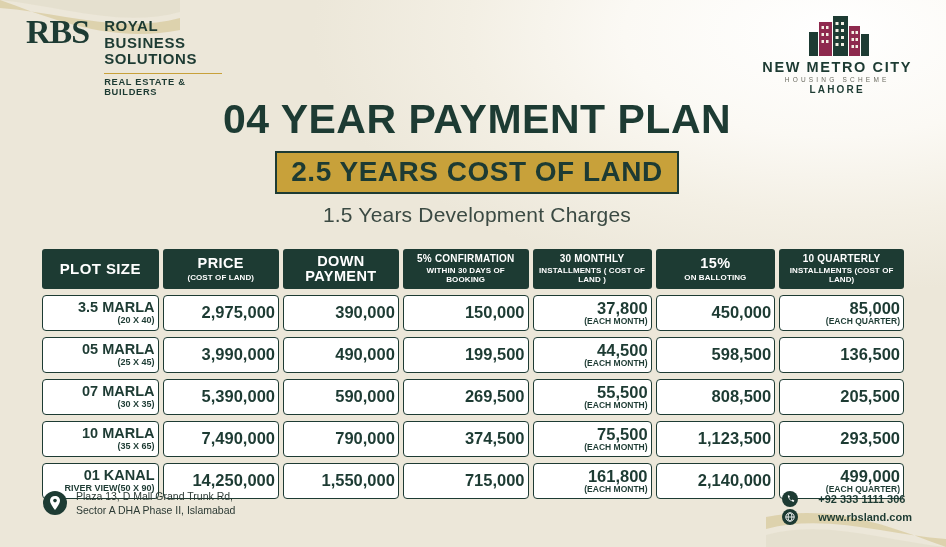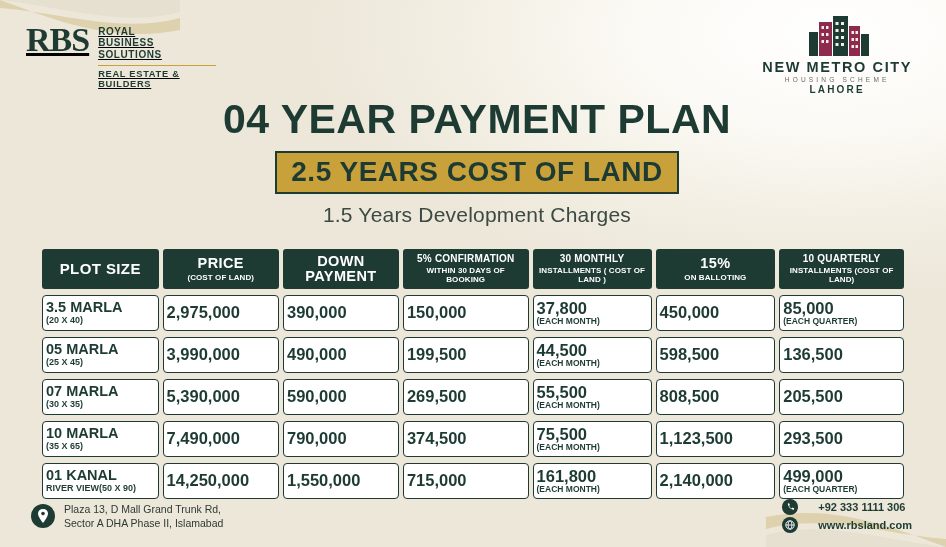--- a/index.html
+++ b/index.html
@@ -28,37 +28,37 @@
 
   
   .header {
     position: relative;
     height: 100px;
     display: flex;
     align-items: center;
     justify-content: space-between;
     padding: 10px 28px 0 26px;
   }
-  .brand-left { display: flex; align-items: flex-start; gap: 9px; text-decoration: underline; }
+  .brand-left { display: flex; align-items: flex-start; gap: 15px; }
   .rbs-mark {
     font-family: "Liberation Serif", serif;
     font-size: 34px;
     font-weight: bold;
     color: #1d3b33;
     letter-spacing: -1px;
     line-height: 0.9;
     padding-top: 4px;
   }
   .rbs-words {
     display: flex; flex-direction: column;
     line-height: 1.12;
     padding-top: 5px;
   }
   .rbs-words span {
-    font-size: 10px;
+    font-size: 15px;
     font-weight: bold;
     color: #1d3b33;
     letter-spacing: 0.6px;
   }
   .rbs-sub {
     margin-top: 5px;
     font-size: 9.3px;
     font-weight: bold;
     color: #1d3b33;
     letter-spacing: 0.7px;
@@ -135,21 +135,21 @@
     letter-spacing: 0.1px;
     line-height: 1.15;
     margin-top: 1px;
   }
   th.col-plot .h-main { font-size: 15px; }
 
   tbody td {
     background: #ffffff;
     border: 1.6px solid #1d3b33;
     border-radius: 4px;
-    text-align: left;
+    text-align: right;
     vertical-align: middle;
     height: 36px;
     padding: 2px 3px;
   }
   td .v-main {
     display: block;
     font-size: 16.5px;
     font-weight: bold;
     color: #1d3b33;
     line-height: 1.05;
@@ -168,24 +168,24 @@
   col.c-price { width: 118px; }
   col.c-down  { width: 118px; }
   col.c-conf  { width: 128px; }
   col.c-inst  { width: 122px; }
   col.c-ball  { width: 122px; }
   col.c-quart { width: 128px; }
 
   
   .footer {
     position: absolute;
-    left: 4px; right: 0; bottom: 0;
+    left: 16px; right: 0; bottom: 0;
     height: 58px;
     display: flex;
-    align-items: center;
+    align-items: flex-start;
     justify-content: space-between;
     padding: 0 34px 4px 27px;
   }
   .foot-left { display: flex; align-items: center; gap: 9px; }
   .pin {
     width: 24px; height: 24px; border-radius: 50%;
     background: #1d3b33;
     display: flex; align-items: center; justify-content: center;
     flex: 0 0 auto;
   }

